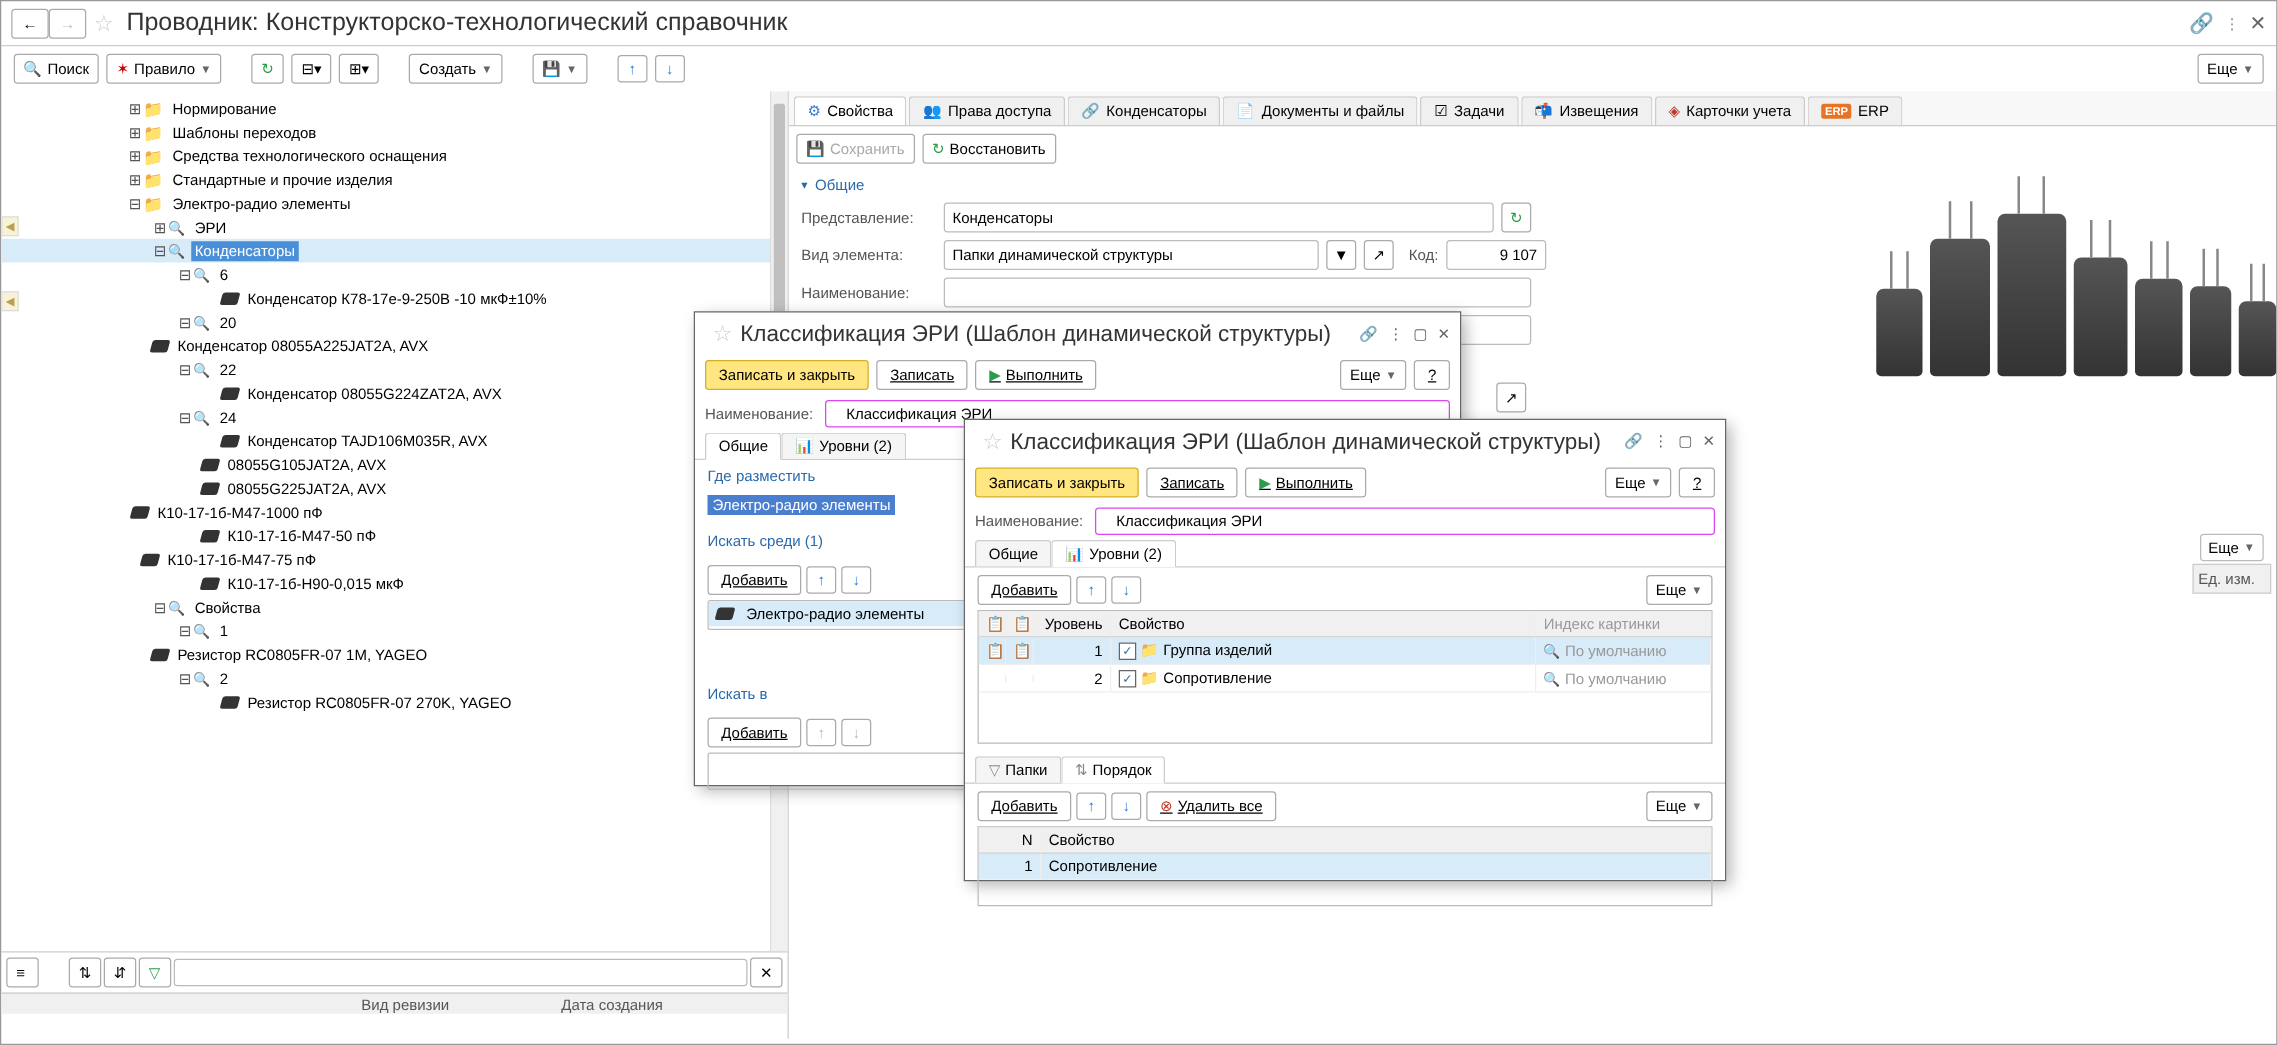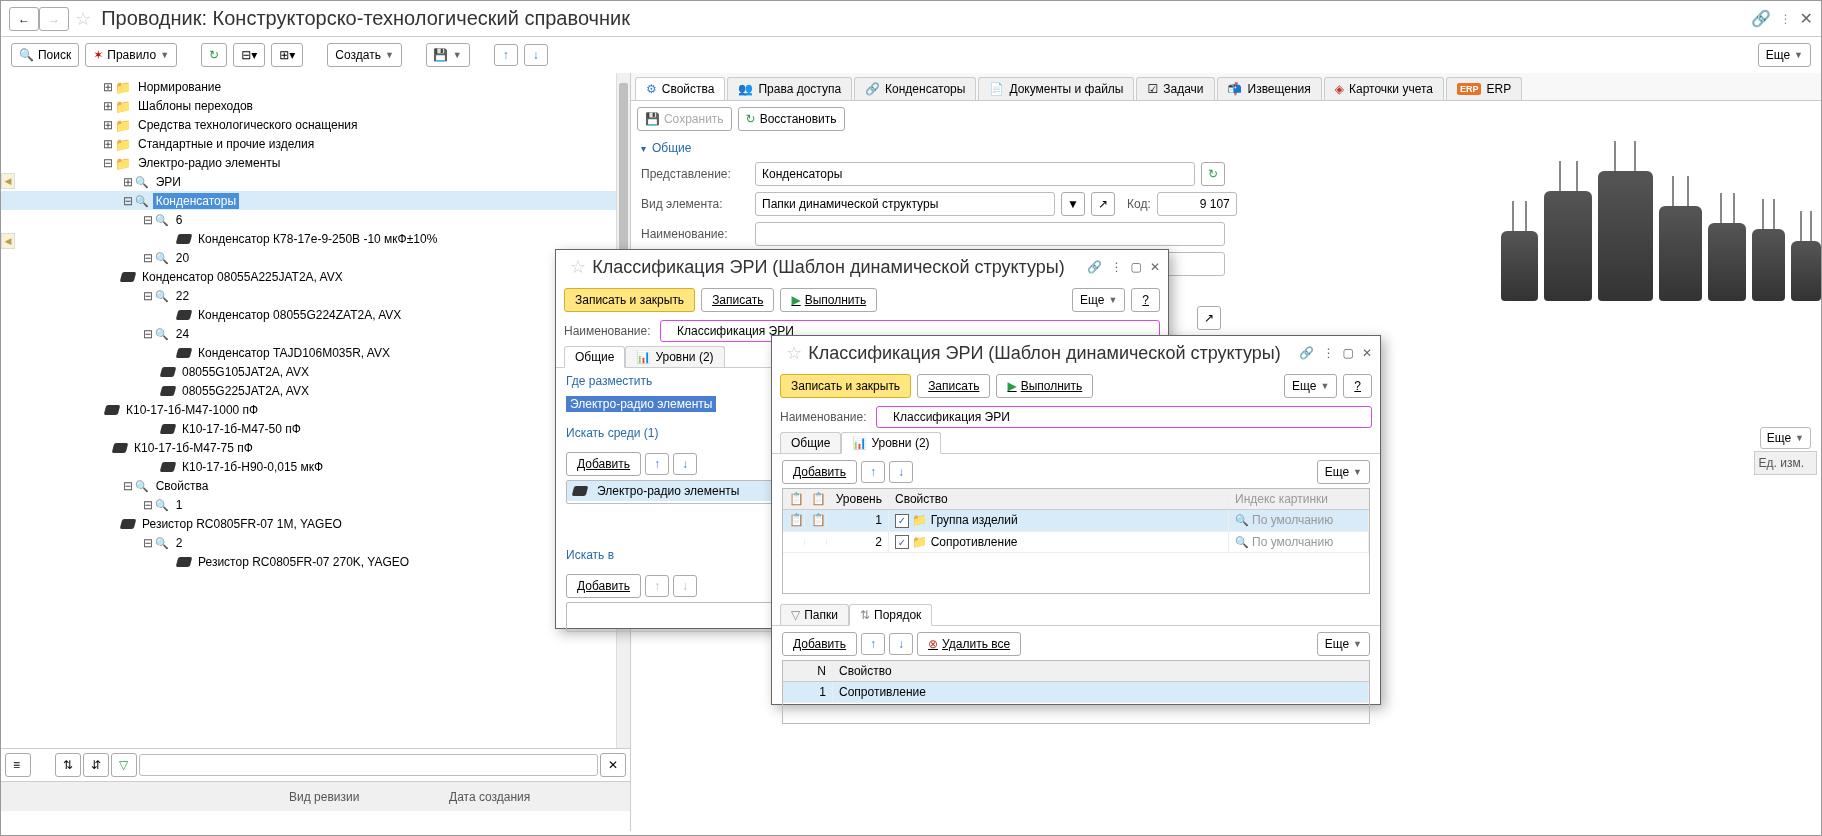--- a/index.html
+++ b/index.html
@@ -24,21 +24,21 @@
 .expander { width: 14px; text-align: center; cursor: pointer; color: #555; }
 .folder-icon { width: 16px; height: 14px; display: inline-block; margin-right: 4px; }
 .folder-yellow::before { content: '📁'; font-size: 13px; }
 .mag-icon::before { content: '🔍'; font-size: 11px; color: #999; }
 .chip-icon { display:inline-block; width:14px; height:10px; background:#333; border-radius:2px; transform:skewX(-15deg); margin-right:4px; }
 .scrollbar { position: absolute; right: 0; top: 0; bottom: 0; width: 14px; background: #f0f0f0; border-left: 1px solid #ddd; }
 .scrollbar-thumb { position: absolute; left: 2px; right: 2px; background: #c0c0c0; border-radius: 2px; }
 .left-footer { border-top: 1px solid #ccc; }
 .footer-icons { display: flex; gap: 2px; padding: 4px; align-items: center; }
 .footer-search { flex: 1; border: 1px solid #bbb; height: 22px; padding: 0 4px; border-radius: 3px; }
-.table-header { display: flex; background: #f0f0f0; border-top: 1px solid #ccc; height: 30px; align-items: center; color: #555; }
+.table-header { display: flex; background: #f0f0f0; border-top: 1px solid #ccc; height: 17px; align-items: flex-end; color: #555; }
 .table-header > div { padding: 0 8px; }
 .right-panel { flex: 1; display: flex; flex-direction: column; }
 .tabs { display: flex; background: #f8f8f8; border-bottom: 1px solid #ccc; padding: 4px 4px 0 4px; gap: 2px; }
 .tab { border: 1px solid #ccc; border-bottom: none; background: #f0f0f0; padding: 4px 10px; display: flex; align-items: center; gap: 5px; cursor: pointer; border-radius: 3px 3px 0 0; }
 .tab.active { background: #fff; }
 .props-toolbar { padding: 6px; display: flex; gap: 6px; }
 .section-header { color: #2a6aab; padding: 4px 10px; display: flex; align-items: center; gap: 6px; }
 .section-header::before { content: '▾'; font-size: 10px; }
 .form-row { display: flex; align-items: center; padding: 3px 10px; gap: 6px; }
 .form-label { width: 108px; color: #555; }

